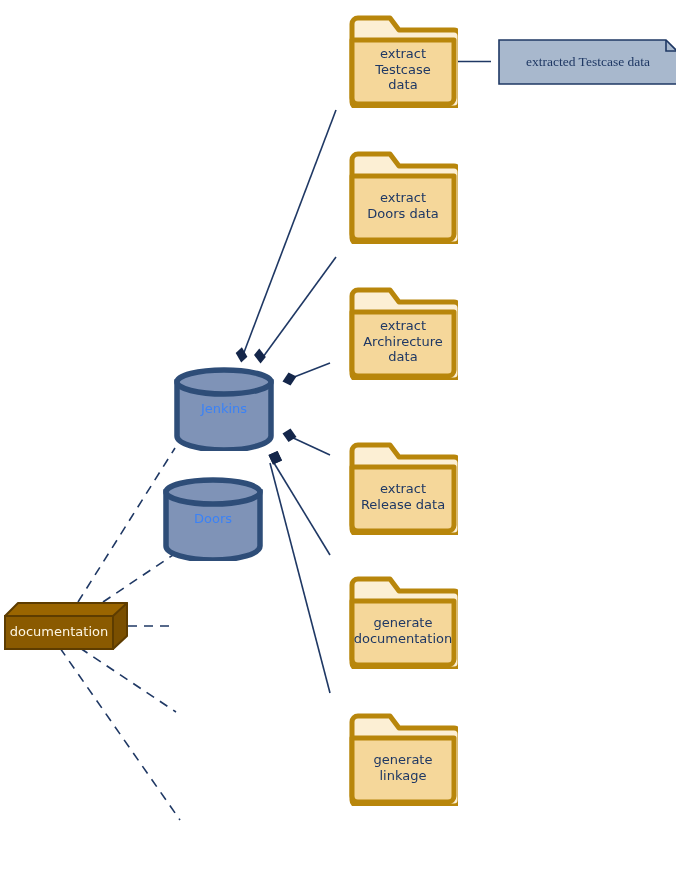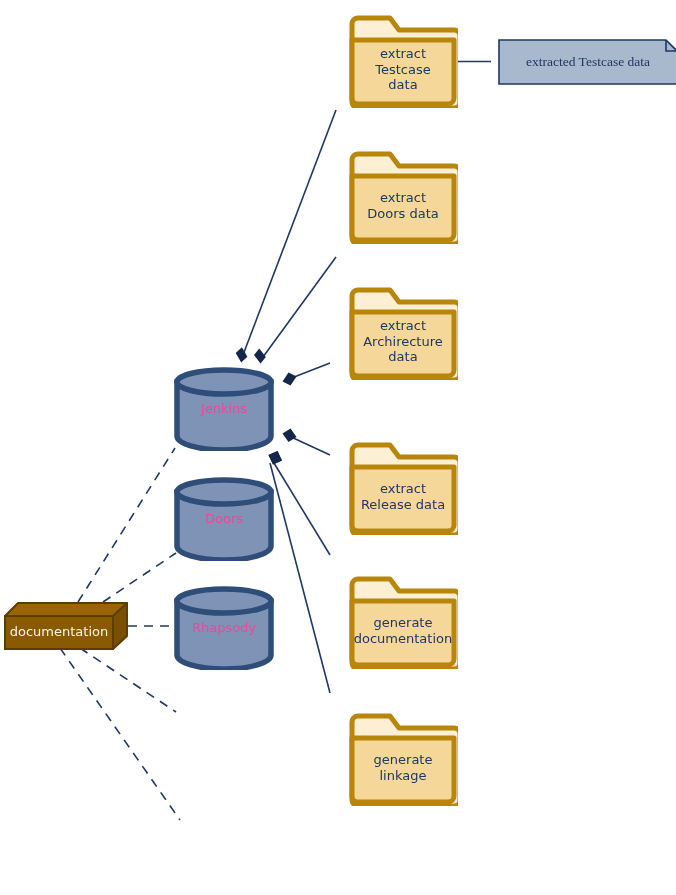--- a/index.html
+++ b/index.html
@@ -55,21 +55,21 @@
   .db .db-svg {
     position: absolute;
     left: 0;
     top: 0;
   }
   .db .db-label {
     position: absolute;
     left: 0;
     right: 0;
     text-align: center;
-    color: #ec4899;
+    color: #3b82f6;
     font-size: 13px;
     line-height: 15px;
     pointer-events: none;
   }
 
   
   .note {
     position: absolute;
   }
   .note .n-svg {
@@ -226,35 +226,28 @@
   </div>
 
   <div class="db" style="left:173px; top:367px; width:102px; height:84px;">
     <svg class="db-svg" width="102" height="84" viewBox="0 0 102 84">
       <path d="M4,15 v54 a47,14 0 0 0 94,0 v-54 z" fill="#7f93b7" stroke="#2e4d78" stroke-width="5.5"></path>
       <ellipse cx="51" cy="15" rx="47" ry="12" fill="#7f93b7" stroke="#2e4d78" stroke-width="5.5"></ellipse>
     </svg>
     <div class="db-label" style="top:34px;">Jenkins</div>
   </div>
 
-  <div class="db" style="left:173px; top:477px; width:102px; height:84px;">
+  <div class="db" style="left:162px; top:477px; width:102px; height:84px;">
     <svg class="db-svg" width="102" height="84" viewBox="0 0 102 84">
       <path d="M4,15 v54 a47,14 0 0 0 94,0 v-54 z" fill="#7f93b7" stroke="#2e4d78" stroke-width="5.5"></path>
       <ellipse cx="51" cy="15" rx="47" ry="12" fill="#7f93b7" stroke="#2e4d78" stroke-width="5.5"></ellipse>
     </svg>
     <div class="db-label" style="top:34px;">Doors</div>
   </div>
 
-  <div class="db" style="left:173px; top:586px; width:102px; height:84px;">
-    <svg class="db-svg" width="102" height="84" viewBox="0 0 102 84">
-      <path d="M4,15 v54 a47,14 0 0 0 94,0 v-54 z" fill="#7f93b7" stroke="#2e4d78" stroke-width="5.5"></path>
-      <ellipse cx="51" cy="15" rx="47" ry="12" fill="#7f93b7" stroke="#2e4d78" stroke-width="5.5"></ellipse>
-    </svg>
-    <div class="db-label" style="top:34px;">Rhapsody</div>
-  </div>
 
 
 
   <div class="note" style="left:498px; top:39px; width:180px; height:46px;font-family:Liberation Serif, serif;">
     <svg class="n-svg" width="180" height="46" viewBox="0 0 180 46">
       <path d="M1,1 h167 l11,11 v33 h-178 z" fill="#a8b8cd" stroke="#1f3864" stroke-width="1.6" stroke-linejoin="miter"></path>
       <path d="M168,1 v11 h11" fill="none" stroke="#1f3864" stroke-width="1.6"></path>
     </svg>
     <div class="n-label" style="top:15px;">extracted Testcase data</div>
   </div>

